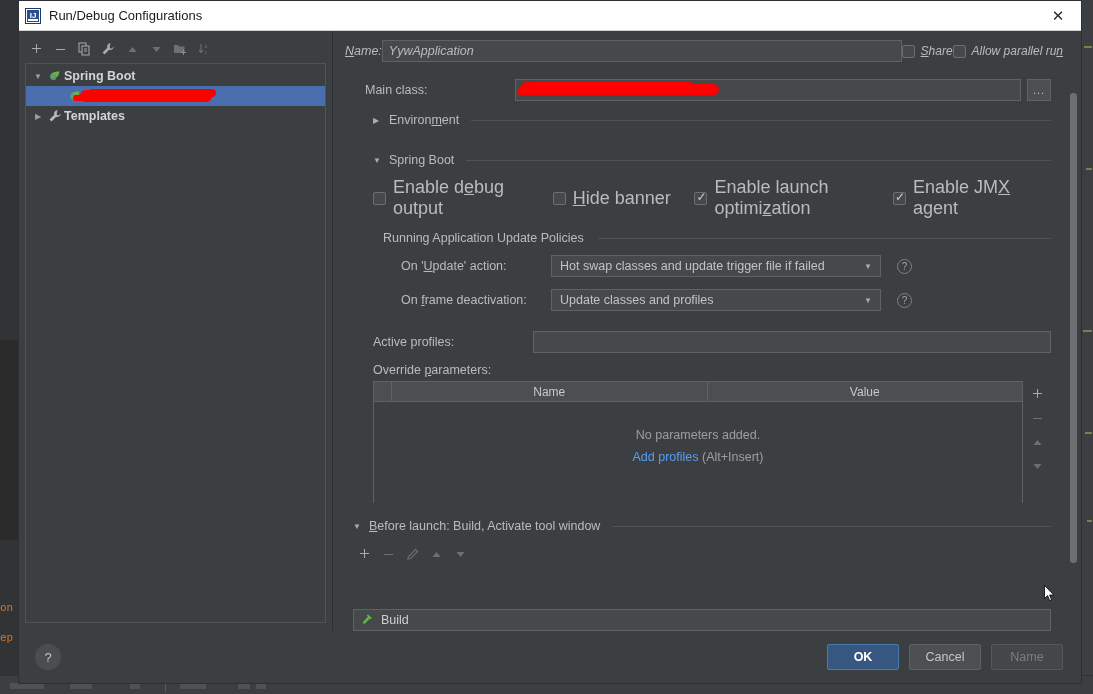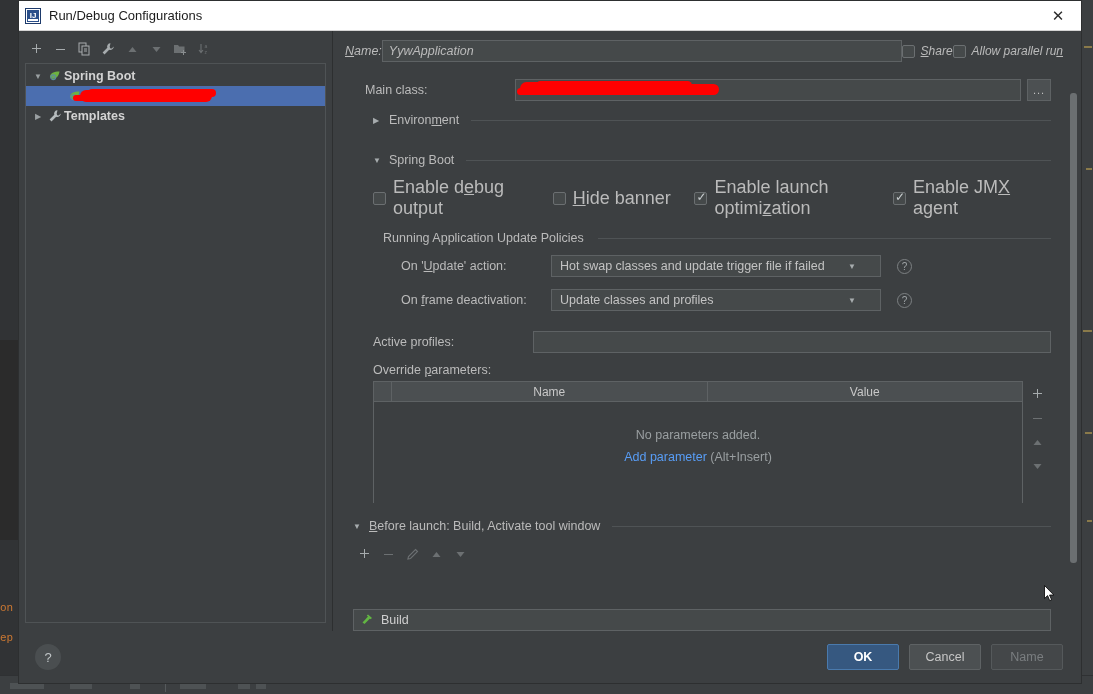--- a/index.html
+++ b/index.html
@@ -199,21 +199,21 @@
   .cb-item { display: flex; align-items: center; gap: 7px; font-size: 18px; color: #bbbbbb; cursor: default; }
 
   .subsection-header { display: flex; align-items: center; gap: 6px; margin: 12px 0 10px 18px; justify-content: flex-end; }
   .subsection-header .sh-label { font-size: 12.5px; color: #bbbbbb; white-space: nowrap; }
   .subsection-header .hr { flex: 1; height: 1px; background: #4f5355; margin-left: 8px; max-width: 500px; }
 
   .combo-row { display: flex; align-items: center; margin: 0 0 12px 36px; }
   .combo-label { width: 150px; flex: 0 0 150px; font-size: 12.5px; }
   .combo {
     width: 330px; height: 22px; background: #45494a; border: 1px solid #5e6264;
-    display: flex; align-items: center; padding: 0 20px 0 8px; font-size: 12.5px; color: #c3c3c3;
+    display: flex; align-items: center; padding: 0 4px 0 8px; font-size: 12.5px; color: #c3c3c3;
     cursor: default;
   }
   .combo .combo-val { flex: 1; overflow: hidden; white-space: nowrap; }
   .combo .arrow { font-size: 8px; color: #a7acae; padding: 0 4px; }
   .help-icon {
     width: 15px; height: 15px; margin-left: 16px; border-radius: 50%;
     border: 1px solid #7c8082; color: #9ea3a5; font-size: 10px;
     display: flex; align-items: center; justify-content: center; cursor: default;
   }
 
@@ -515,21 +515,21 @@
 
           <div class="table-wrap">
             <div class="table-box" style="height:128px;">
               <div class="table-head">
                 <div class="th c0"></div>
                 <div class="th c1">Name</div>
                 <div class="th c2">Value</div>
               </div>
               <div class="table-body">
                 <div class="empty-text">No parameters added.</div>
-                <div class="add-line"><span class="add-link">Add parameter</span><span> (Alt+Insert)</span></div>
+                <div class="add-line"><span class="add-link">Add profiles</span><span> (Alt+Insert)</span></div>
               </div>
             </div>
             <div class="table-side">
               <div class="ts-btn">
                 <svg width="13" height="13" viewBox="0 0 13 13">
                     <path d="M6 1 h1 v4 h4 v1 h-4 v4 h-1 v-4 h-4 v-1 h4 z" fill="#a7acae"></path>
                   </svg>
               </div>
               <div class="ts-btn dim">
                 <svg width="13" height="13" viewBox="0 0 13 13">

